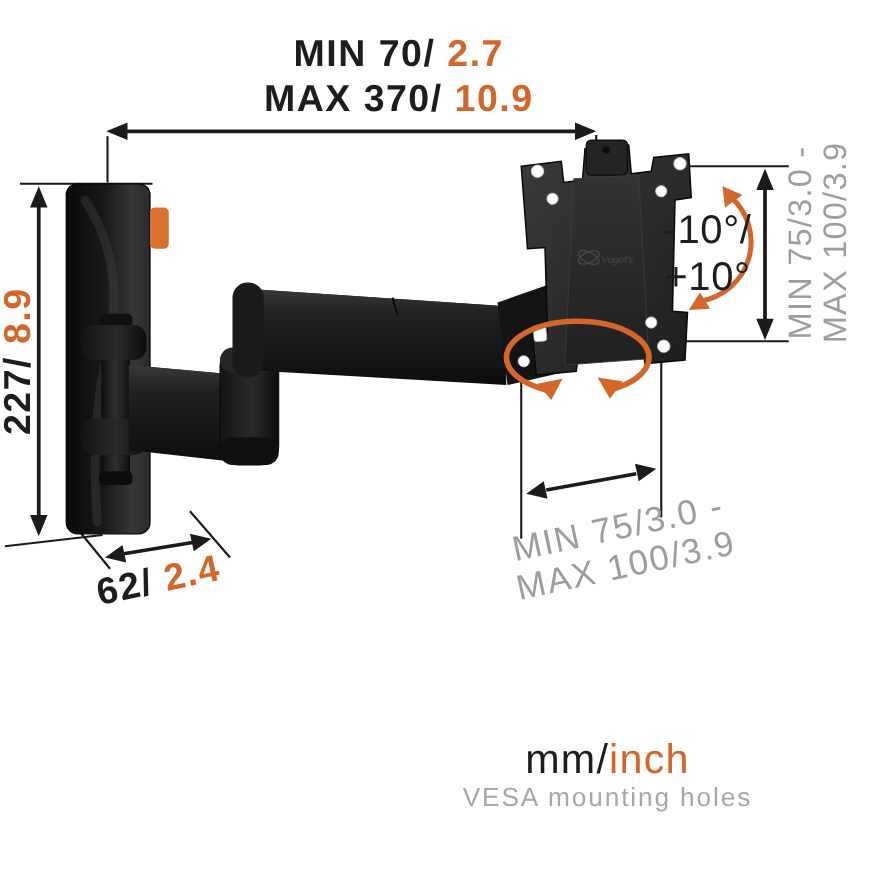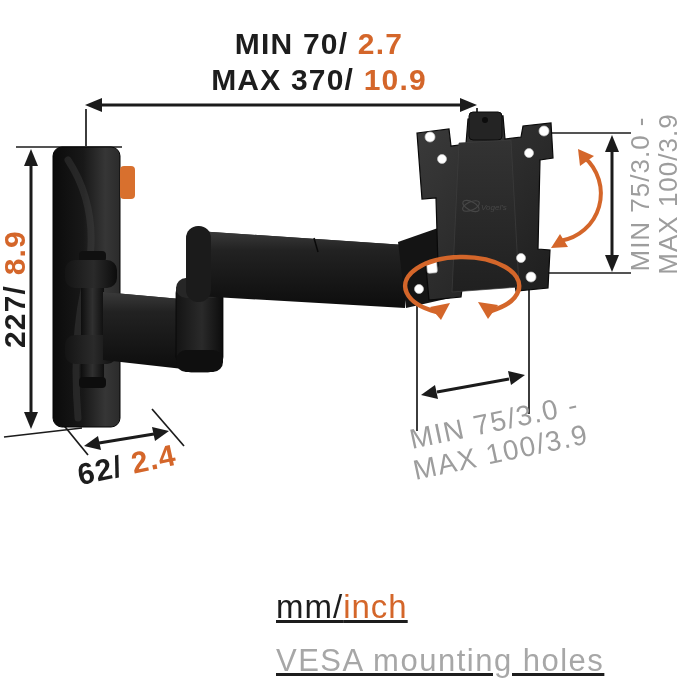--- a/index.html
+++ b/index.html
@@ -6,33 +6,33 @@
   .stage{
     position:relative;width:700px;height:700px;background:#ffffff;overflow:hidden;
     font-family:"Liberation Sans", sans-serif;color:#1d1d1d;
   }
   .stage svg{position:absolute;left:0;top:0;}
   .label{position:absolute;white-space:nowrap;}
   .dim{font-weight:700;font-size:30px;letter-spacing:1.2px;color:#1d1d1d;}
   .orange{color:#d4662a;}
   .gray{color:#9d9d9d;}
   .center{text-align:center;}
-  .right{text-align:left;text-decoration:underline;}
+  .right{text-align:center;}
   .rot90{transform:rotate(-90deg);transform-origin:center center;}
   .rot12{transform:rotate(-12deg);transform-origin:center center;}
   #label-span{left:124px;top:26px;width:390px;line-height:36px;}
   #label-height{left:-105px;top:272px;width:240px;height:34px;line-height:34px;}
   #label-depth{left:47px;top:448px;width:160px;}
   #label-swivel{left:413px;top:318px;width:104px;font-size:36px;font-weight:500;letter-spacing:1px;}
   #label-tilt{left:514px;top:164px;width:104px;font-size:32px;font-weight:500;line-height:38px;letter-spacing:0.5px;}
   #label-vesa-w{left:375px;top:406px;width:245px;font-size:28px;line-height:31px;letter-spacing:1.5px;}
   #label-vesa-h{left:551px;top:166px;width:205px;height:56px;font-size:26px;line-height:28px;letter-spacing:1px;}
   #footer{right:4px;top:588px;width:420px;}
   #footer .units{font-size:33px;letter-spacing:1px;line-height:37px;}
-  #footer .caption{font-size:31px;letter-spacing:1.5px;color:#a7a7a7;margin-top:18px;}
+  #footer .caption{font-size:21px;letter-spacing:1.5px;color:#a7a7a7;margin-top:2px;}
 </style>
 </head>
 <body>
 
 <div class="stage">
 
   <svg width="700" height="700" viewBox="0 0 700 700">
     <defs>
       <linearGradient id="gP" x1="0" y1="0" x2="1" y2="0">
         <stop offset="0" stop-color="#0b0b0b"></stop>
@@ -184,20 +184,24 @@
 
   <div class="label dim center rot90" id="label-height">
     <span>227/ </span><span class="orange">8.9</span>
   </div>
 
   <div class="label dim center rot12" id="label-depth">
     <span>62/ </span><span class="orange">2.4</span>
   </div>
 
 
+  <div class="label center" id="label-tilt">
+    <div>-10°/</div>
+    <div>+10°</div>
+  </div>
 
   <div class="label gray center rot12" id="label-vesa-w">
     <div>MIN 75/3.0 -</div>
     <div>MAX 100/3.9</div>
   </div>
 
   <div class="label gray center rot90" id="label-vesa-h">
     <div>MIN 75/3.0 -</div>
     <div>MAX 100/3.9</div>
   </div>

